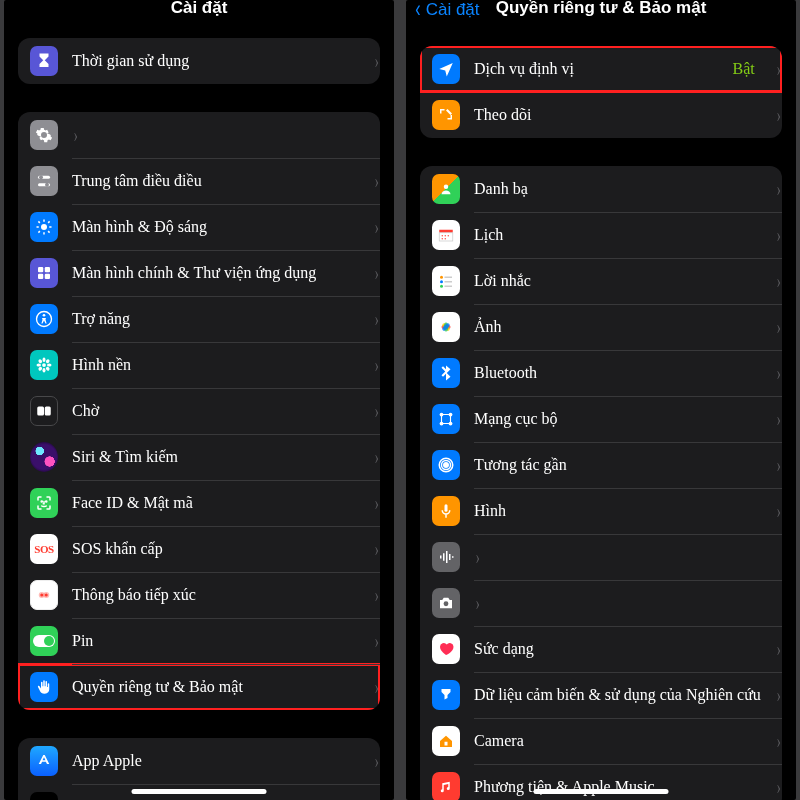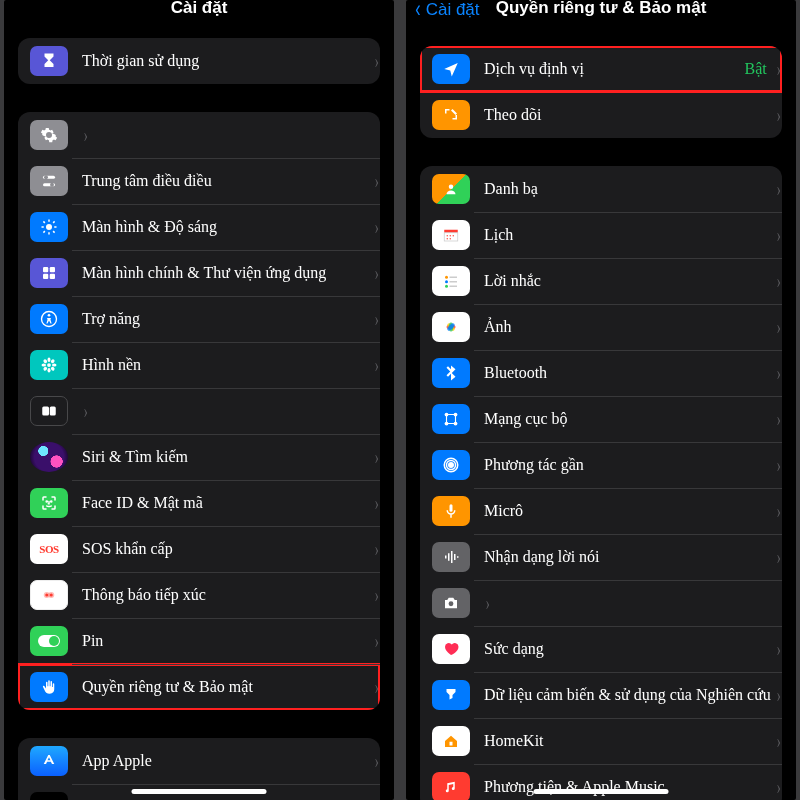--- a/index.html
+++ b/index.html
@@ -79,33 +79,33 @@
     font-family: Liberation Serif, serif;
   }
   .row + .row::before {
     content: "";
     position: absolute;
     left: 54px; right: 0; top: 0;
     height: 1px;
     background: #38383a;
   }
   .icon {
-    width: 38px; height: 30px;
+    width: 28px; height: 30px;
     border-radius: 7px;
     margin-right: 14px;
     display: flex;
     align-items: center;
     justify-content: center;
     flex-shrink: 0;
     font-size: 16px;
     color: #fff;
     font-weight: 700;
   }
   .label { flex: 1; line-height: 1.25; }
-  .value { color: #22c55e; font-size: 16px; margin-right: 8px; }
+  .value { color: #84cc16; font-size: 16px; margin-right: 20px; }
   .chev {
     color: #5a5a5e;
     font-size: 22px;
     transform: scaleX(0.6);
     font-weight: 400;
   }
   .highlight {
     outline: 3px solid #ff2020;
     outline-offset: -2px;
     position: relative;
@@ -252,20 +252,21 @@
         <div class="label">Hình nền</div>
         <div class="chev">›</div>
       </div>
       <div class="row">
         <div class="icon bg-darkbw">
           <svg viewBox="0 0 24 24">
                 <rect x="3" y="6" width="9" height="12" rx="2" fill="#fff"></rect>
                 <rect x="13" y="6" width="8" height="12" rx="2" fill="#fff"></rect>
               </svg>
         </div>
+        <div class="label">Chờ</div>
         <div class="chev">›</div>
       </div>
       <div class="row">
         <div class="icon siri-orb"></div>
         <div class="label">Siri &amp; Tìm kiếm</div>
         <div class="chev">›</div>
       </div>
       <div class="row">
         <div class="icon bg-green">
           <svg viewBox="0 0 24 24" fill="none" stroke="#fff" stroke-width="2" stroke-linecap="round">
@@ -454,44 +455,43 @@
         <div class="chev">›</div>
       </div>
       <div class="row">
         <div class="icon bg-blue">
           <svg viewBox="0 0 24 24" fill="none" stroke="#fff" stroke-width="2">
                 <circle cx="12" cy="12" r="3" fill="#fff"></circle>
                 <circle cx="12" cy="12" r="6"></circle>
                 <circle cx="12" cy="12" r="9"></circle>
               </svg>
         </div>
-        <div class="label">Phương tác gần</div>
+        <div class="label">Tương tác gần</div>
         <div class="chev">›</div>
       </div>
       <div class="row">
         <div class="icon bg-orange">
           <svg viewBox="0 0 24 24" fill="#fff">
                 <rect x="10" y="3" width="4" height="10" rx="2"></rect>
                 <path d="M7 11a5 5 0 0010 0M12 17v4" stroke="#fff" stroke-width="2" fill="none"></path>
               </svg>
         </div>
-        <div class="label">Micrô</div>
+        <div class="label">Hình</div>
         <div class="chev">›</div>
       </div>
       <div class="row">
         <div class="icon bg-gray2">
           <svg viewBox="0 0 24 24" fill="#fff">
                 <rect x="4" y="10" width="2" height="4"></rect>
                 <rect x="8" y="7" width="2" height="10"></rect>
                 <rect x="12" y="4" width="2" height="16"></rect>
                 <rect x="16" y="8" width="2" height="8"></rect>
                 <rect x="20" y="11" width="2" height="2"></rect>
               </svg>
         </div>
-        <div class="label">Nhận dạng lời nói</div>
         <div class="chev">›</div>
       </div>
       <div class="row">
         <div class="icon bg-gray2">
           <svg viewBox="0 0 24 24" fill="#fff">
                 <path d="M4 8h3l2-3h6l2 3h3v11H4V8z"></path>
                 <circle cx="12" cy="13" r="3.2" fill="#636366"></circle>
               </svg>
         </div>
         <div class="chev">›</div>
@@ -514,21 +514,21 @@
         <div class="label">Dữ liệu cảm biến &amp; sử dụng của Nghiên cứu</div>
         <div class="chev">›</div>
       </div>
       <div class="row">
         <div class="icon bg-whiteblue" style="background:#fff">
           <svg viewBox="0 0 24 24" fill="#ff9500">
                 <path d="M4 12l8-7 8 7v8H4v-8z"></path>
                 <rect x="10" y="13" width="4" height="5" fill="#fff"></rect>
               </svg>
         </div>
-        <div class="label">HomeKit</div>
+        <div class="label">Camera</div>
         <div class="chev">›</div>
       </div>
       <div class="row">
         <div class="icon bg-red">
           <svg viewBox="0 0 24 24" fill="#fff">
                 <path d="M9 17a2 2 0 11-2-2V7l10-2v9a2 2 0 11-2-2V8l-6 1.2V17z"></path>
               </svg>
         </div>
         <div class="label">Phương tiện &amp; Apple Music</div>
         <div class="chev">›</div>

